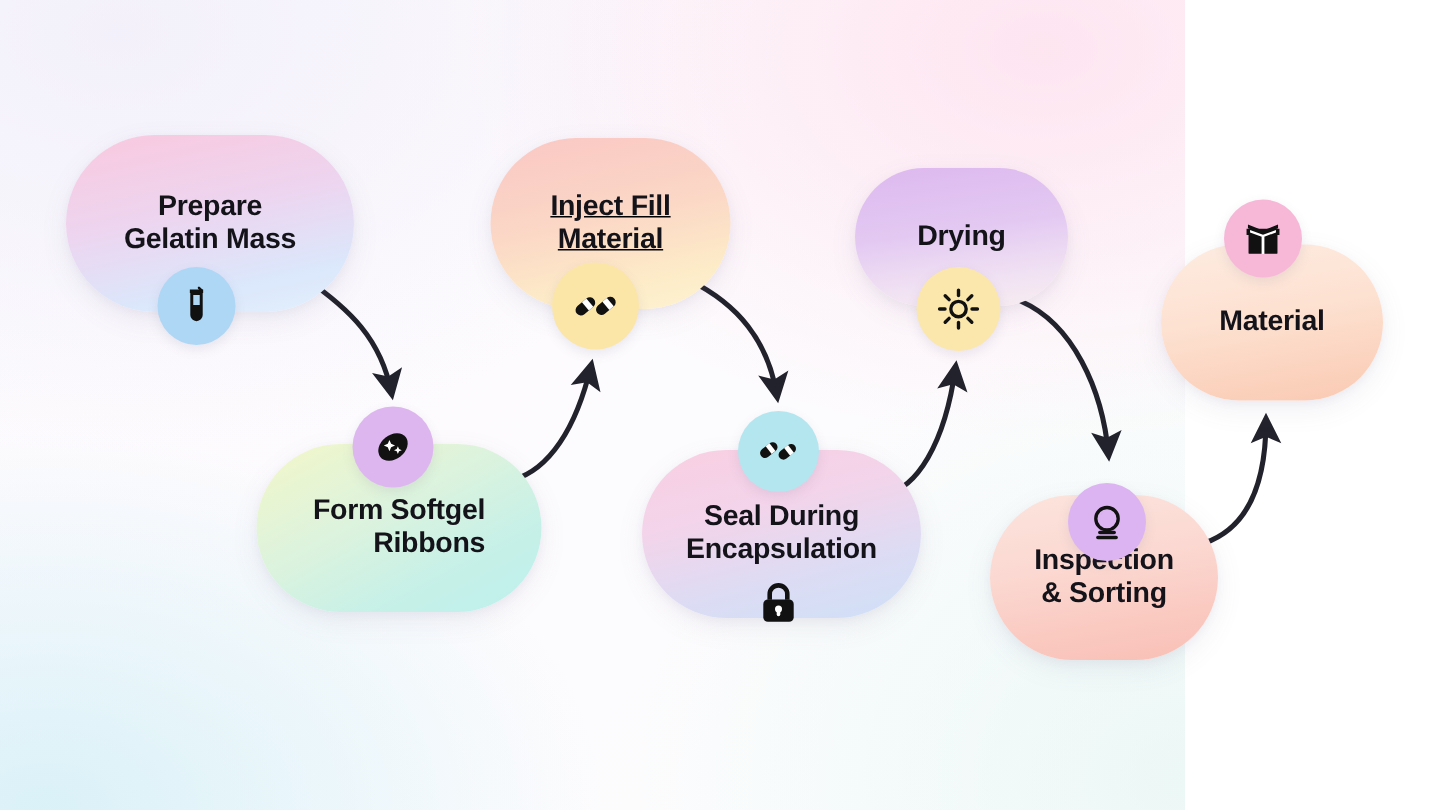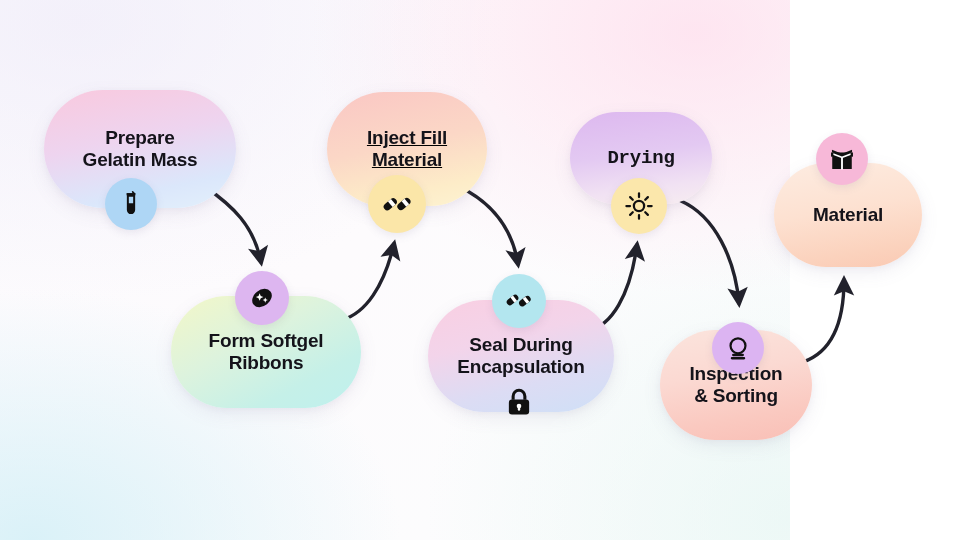--- a/index.html
+++ b/index.html
@@ -117,21 +117,21 @@
   </div>
   <div class="badge" style="left:105px; top:178px; width:52px; height:52px; background:#aed6f5;">
     <svg width="28" height="28" viewBox="0 0 24 24">
       <path d="M8.2 2.6h7.6v1.9H8.2z" fill="#111"></path>
       <path d="M9.3 4.9h5.4v12.2a2.7 2.7 0 0 1-5.4 0z" fill="none" stroke="#111" stroke-width="1.7"></path>
       <path d="M9.4 11.4h5.2v5.8a2.6 2.6 0 0 1-5.2 0z" fill="#111"></path>
       <path d="M13.4 1.6l1.3 1.3-1.3 1.3" fill="none" stroke="#111" stroke-width="1.4" stroke-linecap="round"></path>
     </svg>
   </div>
 
-  <div class="node n2" style="left:171px; top:296px; width:190px; height:112px;">
+  <div class="node n2" style="left:171px; top:296px; width:190px; height:112px;text-align:right;">
     <span class="label" style="font-size:19px;">Form Softgel
 Ribbons</span>
   </div>
   <div class="badge" style="left:235px; top:271px; width:54px; height:54px; background:#ddb6f0;">
     <svg width="30" height="30" viewBox="0 0 24 24">
       <ellipse cx="12" cy="12" rx="8.6" ry="6.4" fill="#111" transform="rotate(-38 12 12)"></ellipse>
       <path d="M10.1 8.2l.9 2.1 2.1.9-2.1.9-.9 2.1-.9-2.1-2.1-.9 2.1-.9z" fill="#fff"></path>
       <path d="M14.6 11.6l.62 1.45 1.45.62-1.45.62-.62 1.45-.62-1.45-1.45-.62 1.45-.62z" fill="#fff"></path>
     </svg>
   </div>
@@ -167,21 +167,21 @@
   </div>
   <div class="glyph" style="left:500px; top:383px; width:38px; height:38px;">
     <svg width="32" height="32" viewBox="0 0 24 24">
       <path d="M7.6 10.4V7.6a4.4 4.4 0 0 1 8.8 0v2.8" fill="none" stroke="#111" stroke-width="2.3"></path>
       <rect x="4.4" y="10.2" width="15.2" height="11.2" rx="2.3" fill="#111"></rect>
       <circle cx="12" cy="15" r="1.75" fill="#fff"></circle>
       <rect x="11.1" y="15" width="1.8" height="3.6" rx="0.9" fill="#fff"></rect>
     </svg>
   </div>
 
-  <div class="node n5" style="left:570px; top:112px; width:142px; height:92px;font-family:Liberation Mono, monospace;">
+  <div class="node n5" style="left:570px; top:112px; width:142px; height:92px;">
     <span class="label" style="font-size:19px;">Drying</span>
   </div>
   <div class="badge" style="left:611px; top:178px; width:56px; height:56px; background:#fbe7ab;">
     <svg width="30" height="30" viewBox="0 0 24 24">
       <circle cx="12" cy="12" r="4.1" fill="none" stroke="#111" stroke-width="1.8"></circle>
       <g stroke="#111" stroke-width="1.8" stroke-linecap="round">
         <path d="M12 1.9v2.9"></path>
           <path d="M12 19.2v2.9"></path>
         <path d="M1.9 12h2.9"></path>
           <path d="M19.2 12h2.9"></path>

